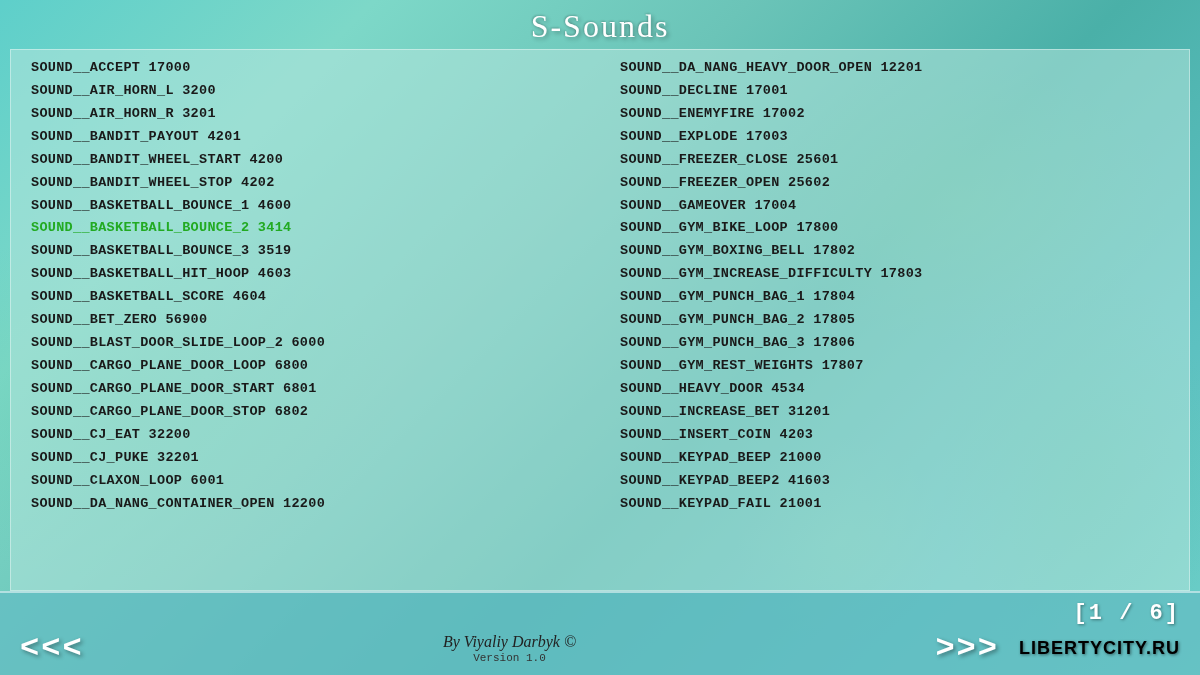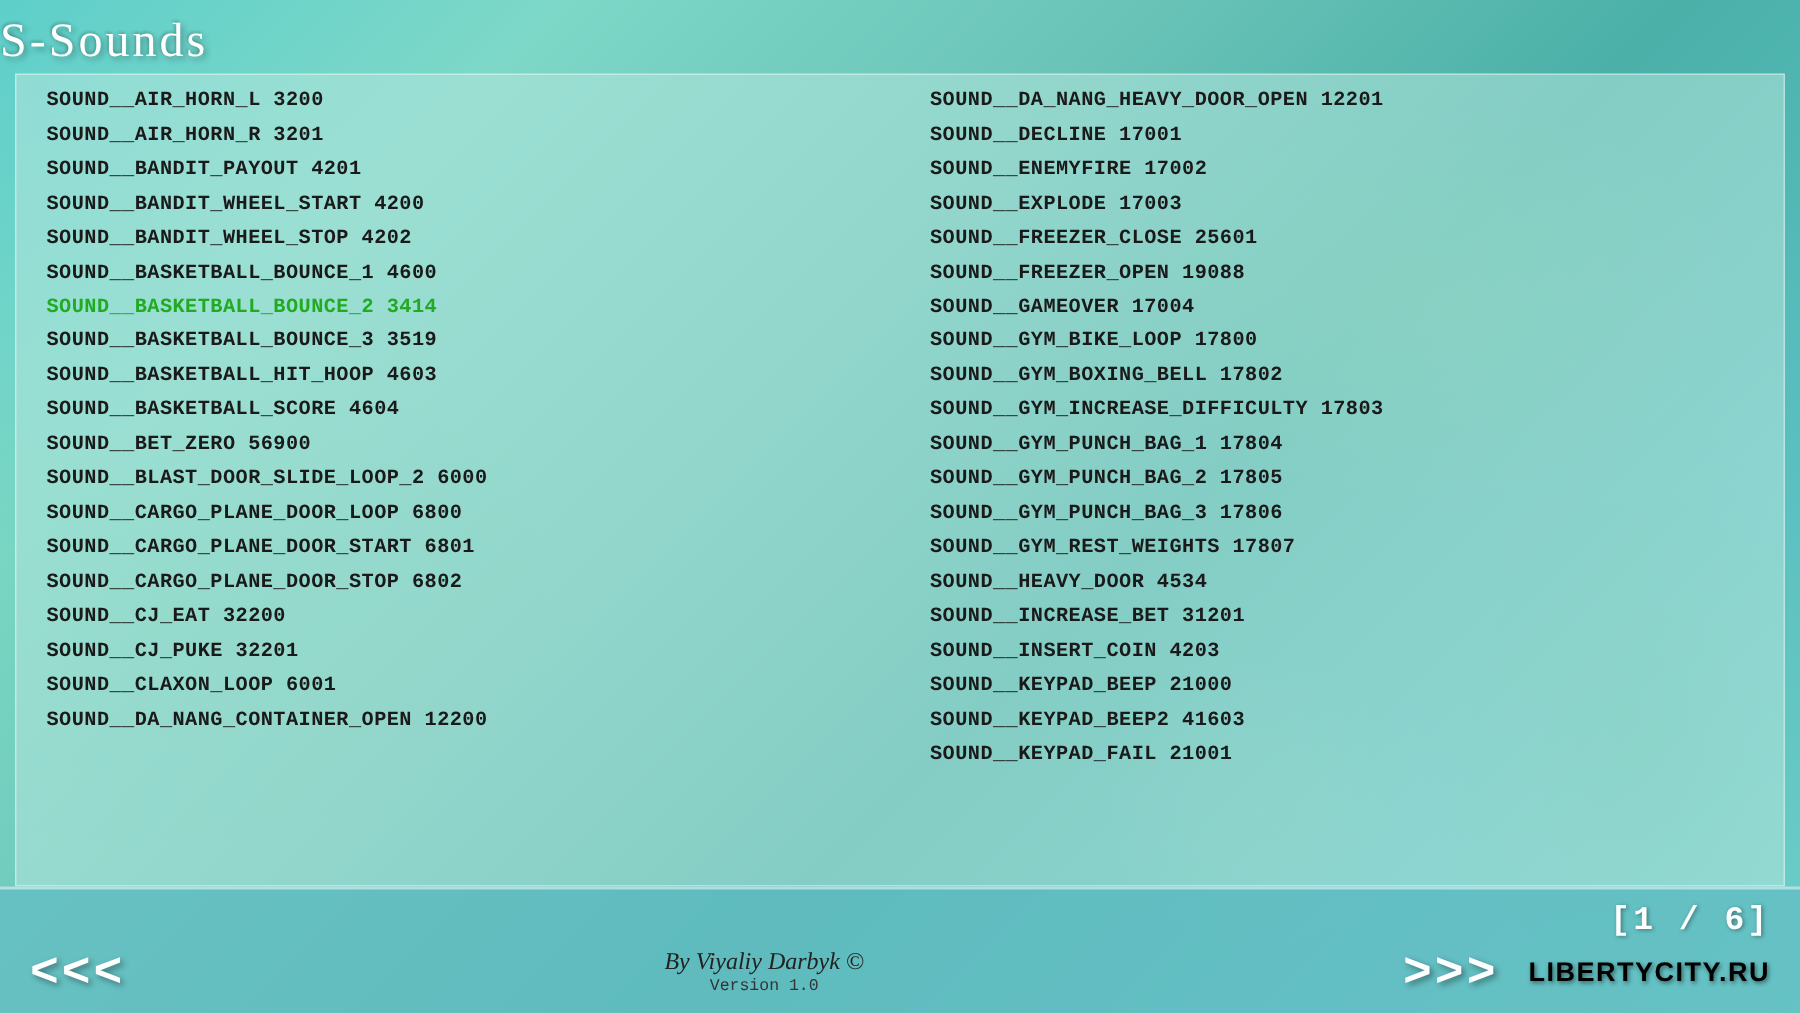--- a/index.html
+++ b/index.html
@@ -33,21 +33,21 @@
 
     .main-container {
       position: absolute;
       inset: 0;
       z-index: 1;
       display: flex;
       flex-direction: column;
     }
 
     .title-area {
-      text-align: left;
+      text-align: center;
       padding: 8px 0 4px;
       font-family: 'Comic Sans MS', 'Segoe Script', cursive;
       font-size: 32px;
       color: white;
       text-shadow: 2px 2px 4px rgba(0,0,0,0.3), -1px -1px 2px rgba(0,0,0,0.2);
       letter-spacing: 2px;
     }
 
     .list-area {
       flex: 1;
@@ -150,20 +150,21 @@
 <body>
 
 <div class="bg"></div>
 
 <div class="main-container">
 
   <div class="title-area">S-Sounds</div>
 
   <div class="list-area">
     <div class="column" id="left-col">
+        <div class="sound-item">SOUND__ACCEPT 17000</div>
         <div class="sound-item">SOUND__AIR_HORN_L 3200</div>
         <div class="sound-item">SOUND__AIR_HORN_R 3201</div>
         <div class="sound-item">SOUND__BANDIT_PAYOUT 4201</div>
         <div class="sound-item">SOUND__BANDIT_WHEEL_START 4200</div>
         <div class="sound-item">SOUND__BANDIT_WHEEL_STOP 4202</div>
         <div class="sound-item">SOUND__BASKETBALL_BOUNCE_1 4600</div>
         <div class="sound-item highlighted">SOUND__BASKETBALL_BOUNCE_2 3414</div>
         <div class="sound-item">SOUND__BASKETBALL_BOUNCE_3 3519</div>
         <div class="sound-item">SOUND__BASKETBALL_HIT_HOOP 4603</div>
         <div class="sound-item">SOUND__BASKETBALL_SCORE 4604</div>
@@ -176,21 +177,21 @@
         <div class="sound-item">SOUND__CJ_PUKE 32201</div>
         <div class="sound-item">SOUND__CLAXON_LOOP 6001</div>
         <div class="sound-item">SOUND__DA_NANG_CONTAINER_OPEN 12200</div>
       </div>
     <div class="column" id="right-col">
         <div class="sound-item">SOUND__DA_NANG_HEAVY_DOOR_OPEN 12201</div>
         <div class="sound-item">SOUND__DECLINE 17001</div>
         <div class="sound-item">SOUND__ENEMYFIRE 17002</div>
         <div class="sound-item">SOUND__EXPLODE 17003</div>
         <div class="sound-item">SOUND__FREEZER_CLOSE 25601</div>
-        <div class="sound-item">SOUND__FREEZER_OPEN 19088</div>
+        <div class="sound-item">SOUND__FREEZER_OPEN 25602</div>
         <div class="sound-item">SOUND__GAMEOVER 17004</div>
         <div class="sound-item">SOUND__GYM_BIKE_LOOP 17800</div>
         <div class="sound-item">SOUND__GYM_BOXING_BELL 17802</div>
         <div class="sound-item">SOUND__GYM_INCREASE_DIFFICULTY 17803</div>
         <div class="sound-item">SOUND__GYM_PUNCH_BAG_1 17804</div>
         <div class="sound-item">SOUND__GYM_PUNCH_BAG_2 17805</div>
         <div class="sound-item">SOUND__GYM_PUNCH_BAG_3 17806</div>
         <div class="sound-item">SOUND__GYM_REST_WEIGHTS 17807</div>
         <div class="sound-item">SOUND__HEAVY_DOOR 4534</div>
         <div class="sound-item">SOUND__INCREASE_BET 31201</div>

